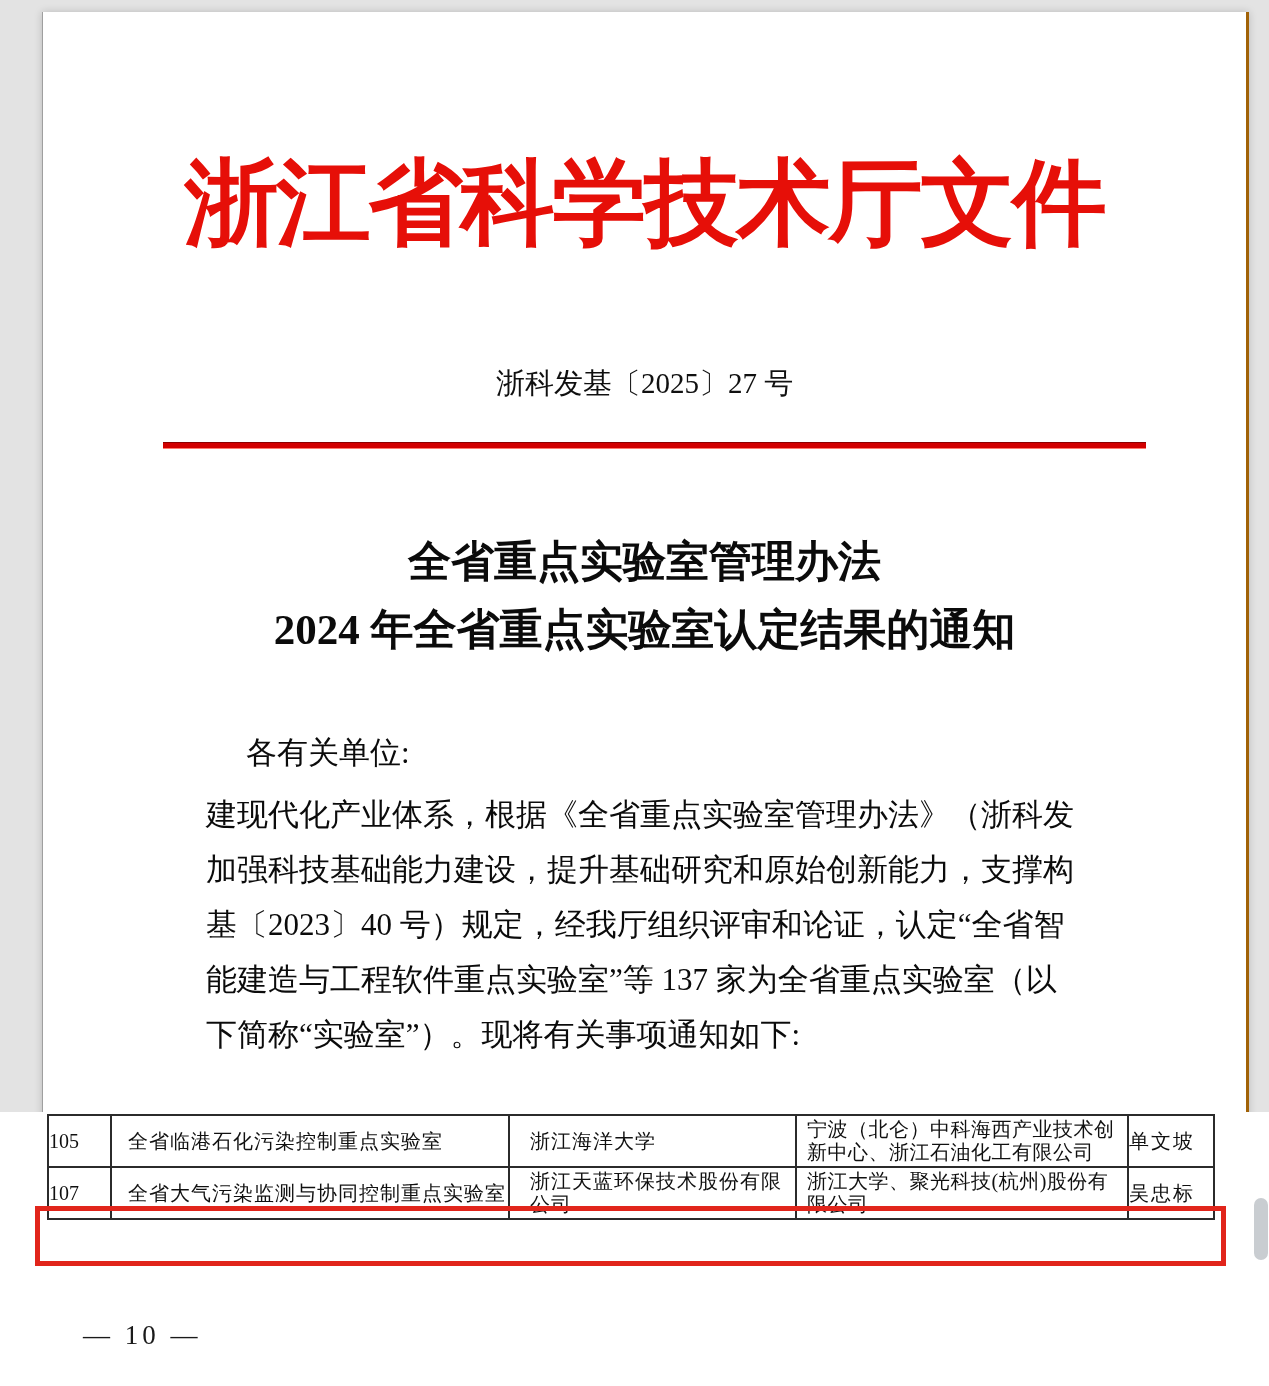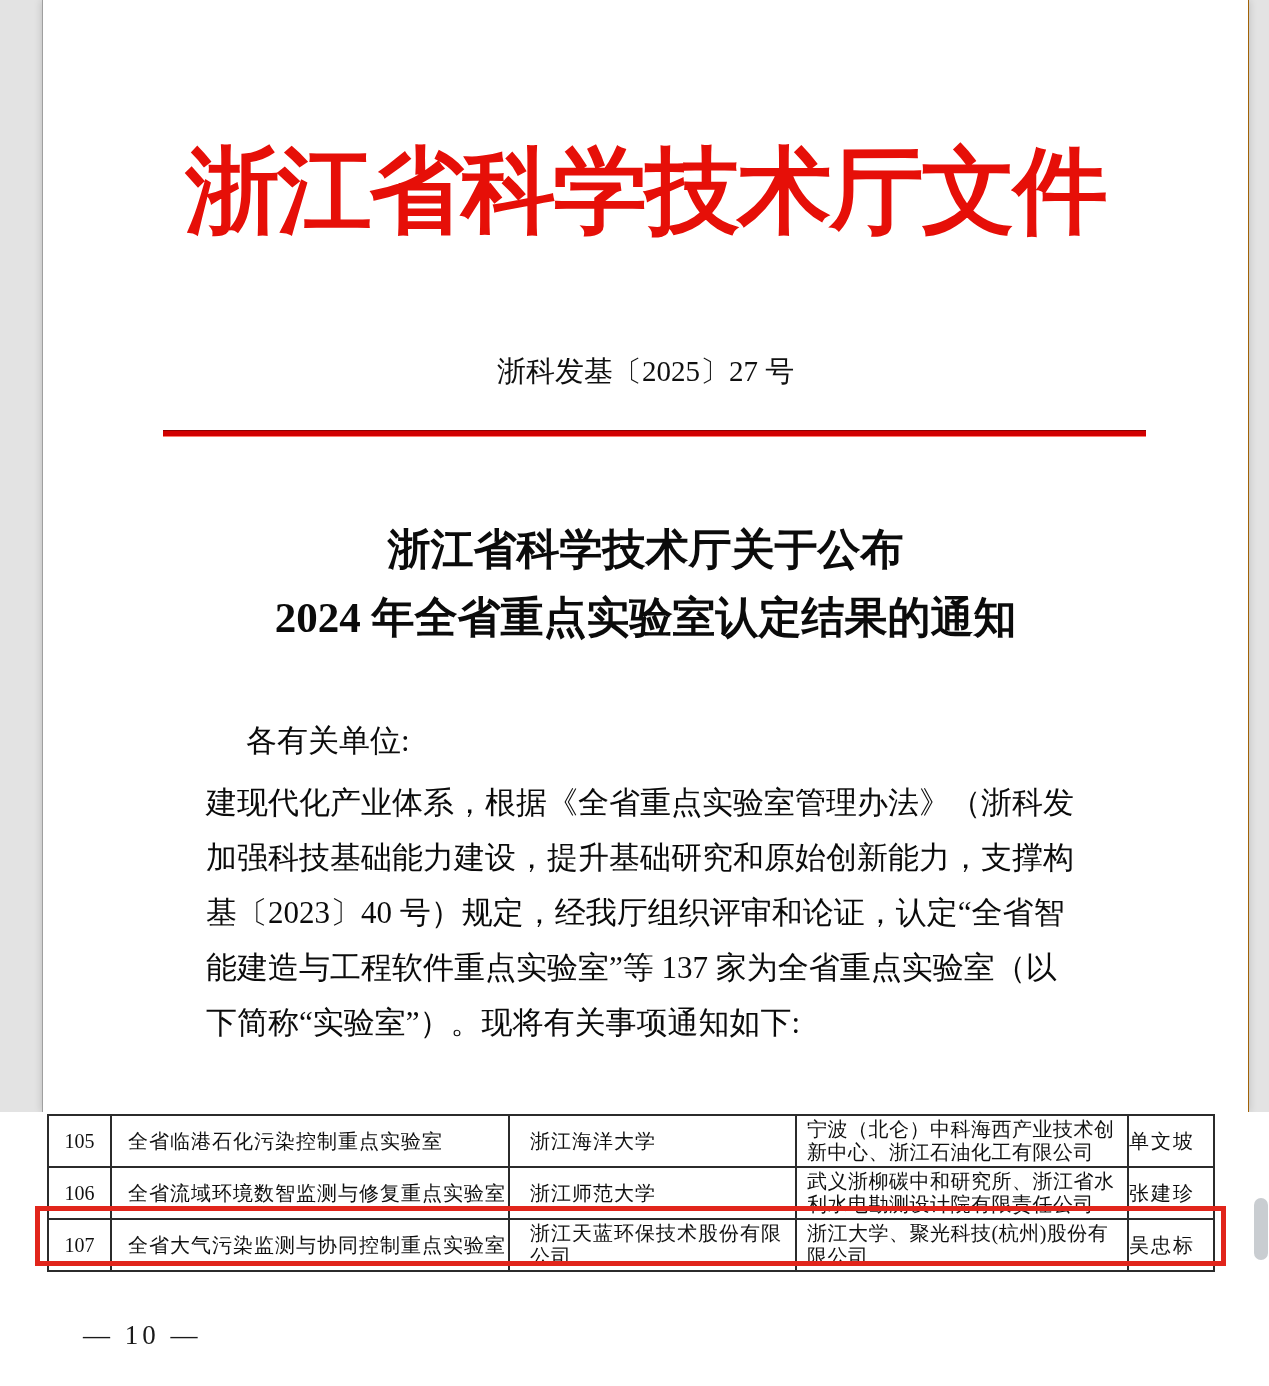--- a/index.html
+++ b/index.html
@@ -10,42 +10,42 @@
     --ink:#141414;
     --margin_gray:#e3e3e3;
   }
   *{margin:0;padding:0;box-sizing:border-box;}
   html,body{background:#fff;}
   body{font-family:"Liberation Serif","DejaVu Serif",serif;color:var(--ink);}
   .stage{position:relative;width:1269px;height:1386px;background:#fff;overflow:hidden;}
 
   
   .doc-top{position:absolute;left:0;top:0;width:1269px;height:1112px;background:var(--margin_gray);overflow:hidden;}
-  .page{position:absolute;left:42px;top:0;width:1207px;height:1112px;background:#fff;
-        border-left:1px solid #9f9f9f;border-right:1px solid #a16207;
+  .page{position:absolute;left:42px;top:12px;width:1207px;height:1112px;background:#fff;
+        border-left:1px solid #9f9f9f;border-right:3px solid #a16207;
         box-shadow:0 0 8px rgba(0,0,0,.18);}
   .agency-title{position:absolute;left:0;top:128px;width:100%;text-align:center;
         font-size:94px;font-weight:bold;color:var(--accent_red);letter-spacing:-2px;white-space:nowrap;}
   .doc-number{position:absolute;left:0;top:352px;width:100%;text-align:center;
         font-size:29px;color:#101010;}
   .red-divider{position:absolute;left:120px;top:430px;width:983px;height:7px;
         background:var(--line_red);border-top:1px solid #8d0000;border-bottom:1px solid #ff7a6e;}
   .notice-title{position:absolute;left:0;top:516px;width:100%;text-align:center;
         font-size:43px;font-weight:bold;line-height:68px;color:#0b0b0b;}
   .salutation{position:absolute;left:163px;top:720px;font-size:31px;color:#0b0b0b;margin-left:40px;}
   .body-block{position:absolute;left:163px;top:775px;width:940px;font-size:31px;color:#0b0b0b;}
   .body-line{line-height:55px;white-space:nowrap;}
   .body-line.indent{padding-left:64px;}
 
   
   .doc-bottom{position:absolute;left:0;top:1112px;width:1269px;height:274px;background:#fff;overflow:hidden;}
   table.results{position:absolute;left:47px;top:2px;border-collapse:collapse;table-layout:fixed;width:1166px;}
   table.results td{border:2px solid var(--table_border);font-size:20px;line-height:23px;
         color:#101010;vertical-align:middle;overflow:hidden;}
-  td.c-no{text-align:center;font-size:19px;}
+  td.c-no{text-align:left;font-size:19px;}
   td.c-lab{padding-left:16px;letter-spacing:1px;}
   td.c-inst{padding-left:20px;letter-spacing:1px;}
   td.c-part{padding:2px 6px 2px 10px;font-size:19px;letter-spacing:0.5px;}
   td.c-dir{text-align:left;letter-spacing:2px;margin-top:21px;}
   tr.r-a td{height:48px;}
   tr.r-b td{height:46px;}
   .highlight-box{position:absolute;left:35px;top:94px;width:1191px;height:60px;
         border:5px solid var(--highlight_border);background:transparent;pointer-events:none;}
   .page-number{position:absolute;left:83px;top:208px;font-size:27px;letter-spacing:4px;color:#1a1a1a;}
 
@@ -56,21 +56,21 @@
 <body>
 
 <div class="stage">
 
   <section class="doc-top">
     <div class="page">
       <div class="agency-title">浙江省科学技术厅文件</div>
       <div class="doc-number">浙科发基〔2025〕27 号</div>
       <div class="red-divider"></div>
       <div class="notice-title">
-        <div>浙江省科学技术厅关于公布</div>
+        <div>全省重点实验室管理办法</div>
         <div>2024 年全省重点实验室认定结果的通知</div>
       </div>
       <div class="salutation">各有关单位:</div>
       <div class="body-block">
         <div class="body-line">建现代化产业体系，根据《全省重点实验室管理办法》（浙科发</div>
         <div class="body-line">加强科技基础能力建设，提升基础研究和原始创新能力，支撑构</div>
         <div class="body-line">基〔2023〕40 号）规定，经我厅组织评审和论证，认定“全省智</div>
         <div class="body-line">能建造与工程软件重点实验室”等 137 家为全省重点实验室（以</div>
         <div class="body-line">下简称“实验室”）。现将有关事项通知如下:</div>
       </div>
@@ -87,27 +87,20 @@
           <col style="width:86px">
       </colgroup>
       <tbody>
         <tr class="r-a">
           <td class="c-no">105</td>
           <td class="c-lab">全省临港石化污染控制重点实验室</td>
           <td class="c-inst">浙江海洋大学</td>
           <td class="c-part">宁波（北仑）中科海西产业技术创新中心、浙江石油化工有限公司</td>
           <td class="c-dir">单文坡</td>
         </tr>
-        <tr class="r-a">
-          <td class="c-no">106</td>
-          <td class="c-lab">全省流域环境数智监测与修复重点实验室</td>
-          <td class="c-inst">浙江师范大学</td>
-          <td class="c-part">武义浙柳碳中和研究所、浙江省水利水电勘测设计院有限责任公司</td>
-          <td class="c-dir">张建珍</td>
-        </tr>
         <tr class="r-b">
           <td class="c-no">107</td>
           <td class="c-lab">全省大气污染监测与协同控制重点实验室</td>
           <td class="c-inst">浙江天蓝环保技术股份有限公司</td>
           <td class="c-part">浙江大学、聚光科技(杭州)股份有限公司</td>
           <td class="c-dir">吴忠标</td>
         </tr>
       </tbody>
     </table>
     <div class="highlight-box"></div>

